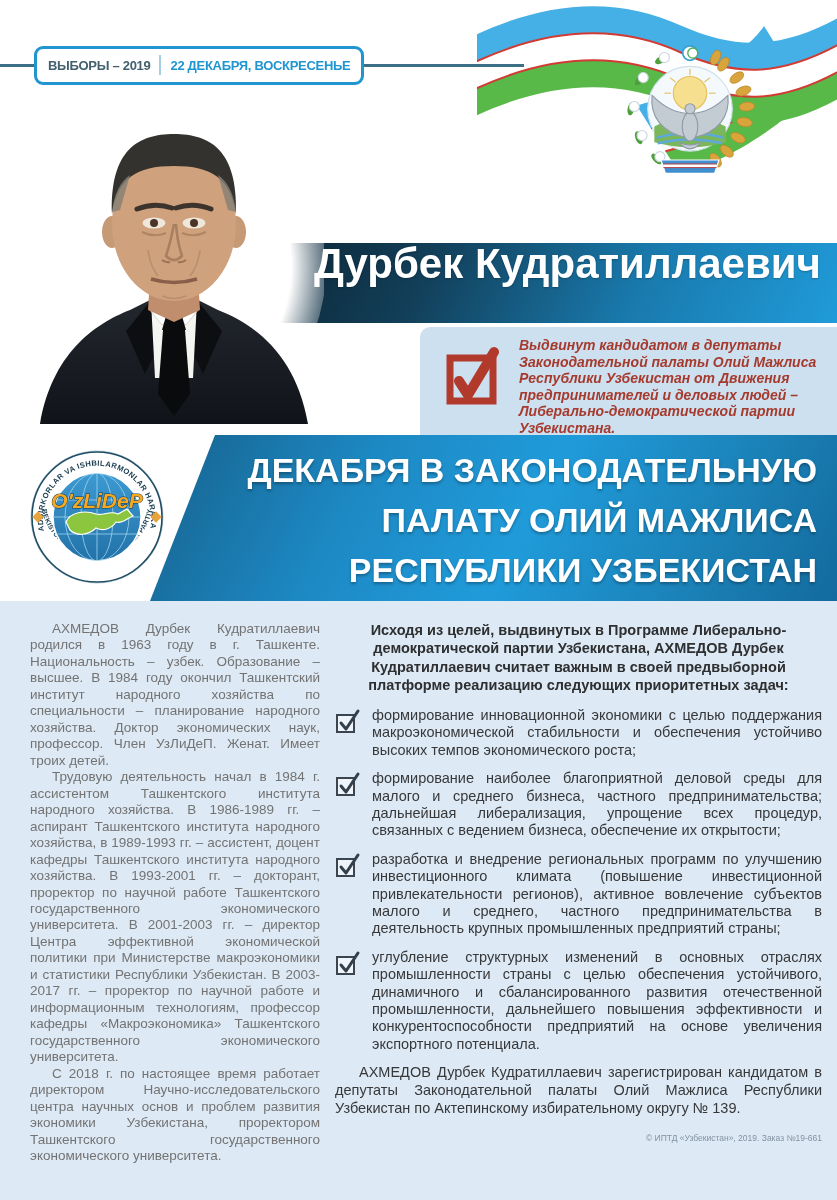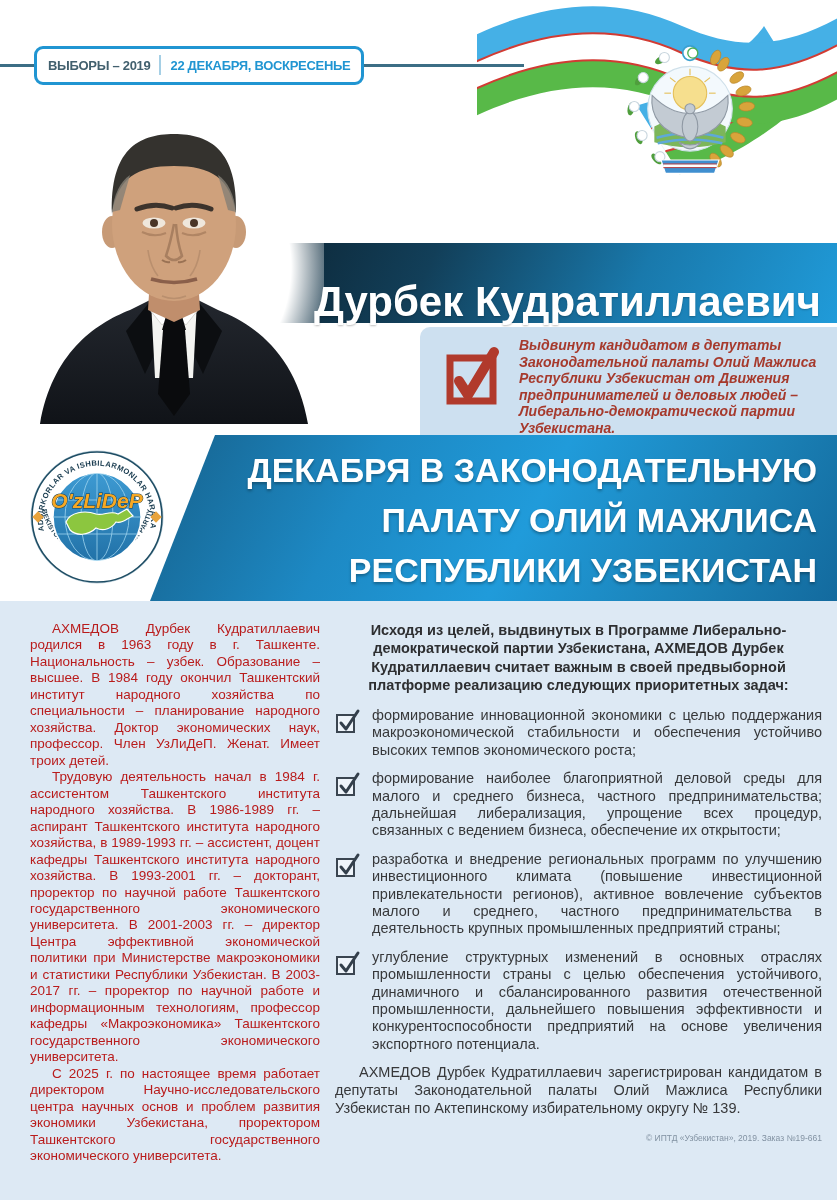--- a/index.html
+++ b/index.html
@@ -26,21 +26,21 @@
   #date-badge .sep{width:2px;height:20px;background:#a5cfe5;}
 
   
   #surname{
     right:12px;top:166px;font-size:60px;font-weight:bold;color:#1487c9;
     letter-spacing:2px;line-height:1;z-index:3;
   }
   #name-band{
     left:253px;top:243px;width:584px;height:80px;border-radius:14px 0 0 14px;
     background:linear-gradient(115deg,#0c2433 0%,#123f59 30%,#1979ac 65%,#209bd9 100%);
-    display:flex;align-items:flex-end;justify-content:flex-end;z-index:1;
+    display:flex;align-items:flex-start;justify-content:flex-end;z-index:1;
   }
   #name-band .nm{
     color:#fff;font-size:42px;font-weight:bold;padding-right:16px;line-height:1;
     text-shadow:0 1px 2px rgba(0,0,0,.25);
   }
 
   
   #nom-panel{left:420px;top:327px;width:417px;height:108px;background:#cde0f0;border-radius:10px 0 0 0;z-index:1;}
   #nom-check{left:446px;top:343px;z-index:2;}
   #nom-text{
@@ -56,21 +56,21 @@
   }
   #banner-text{
     position:absolute;right:20px;top:10px;width:660px;text-align:right;
     color:#fff;font-weight:bold;font-size:34px;line-height:50px;
     text-shadow:0 2px 3px rgba(0,0,0,.3);
   }
   #party-logo{left:30px;top:450px;z-index:3;}
 
   
   #content-bg{left:0;top:601px;width:837px;height:599px;background:#dde9f4;z-index:0;}
-  #bio-col{left:30px;top:621px;width:290px;z-index:2;color:#b91c1c;
+  #bio-col{left:30px;top:621px;width:290px;z-index:2;color:#737373;
     font-size:13.5px;line-height:1.22;text-align:justify;}
   #bio-col p{margin:0;text-indent:22px;}
   #platform-col{left:335px;top:621px;width:487px;z-index:2;color:#37383a;}
   #platform-intro{font-weight:bold;text-align:center;font-size:14.5px;line-height:1.26;
     color:#2e2f31;margin:0 0 13px 0;}
   .item{display:flex;margin-bottom:11px;}
   .item .cb{flex:0 0 26px;margin-right:11px;padding-top:1px;}
   .item .txt{text-align:justify;font-size:14.5px;line-height:1.2;}
   #registration{font-size:14.5px;line-height:1.24;text-align:justify;text-indent:24px;margin-top:6px;}
   #imprint{font-size:8.5px;color:#8292a2;text-align:right;margin-top:14px;}
@@ -276,21 +276,21 @@
       <line x1="23" y1="84" x2="111" y2="84"></line>
         <line x1="67" y1="23" x2="67" y2="111"></line>
     </g>
     <path d="M 36 72 C 40 62 55 60 66 64 C 74 66 80 60 88 64 L 97 59 L 103 66 C 97 68 93 74 86 72 C 82 78 74 82 66 78 C 58 86 46 86 40 80 Z" fill="#8cc63f" stroke="#ffffff" stroke-width="1.2"></path>
     <text x="67" y="58" text-anchor="middle" font-size="21" font-weight="bold" font-style="italic" fill="#f7a823" stroke="#14384a" stroke-width="1" paint-order="stroke">O'zLiDeP</text>
   </svg>
 
   <div id="bio-col" class="abs">
     <p>АХМЕДОВ Дурбек Кудратиллаевич родился в 1963 году в г. Ташкенте. Национальность – узбек. Образование – высшее. В 1984 году окончил Ташкентский институт народного хозяйства по специальности – планирование народного хозяйства. Доктор экономических наук, профессор. Член УзЛиДеП. Женат. Имеет троих детей.</p>
     <p>Трудовую деятельность начал в 1984 г. ассистентом Ташкентского института народного хозяйства. В 1986-1989 гг. – аспирант Ташкентского института народного хозяйства, в 1989-1993 гг. – ассистент, доцент кафедры Ташкентского института народного хозяйства. В 1993-2001 гг. – докторант, проректор по научной работе Ташкентского государственного экономического университета. В 2001-2003 гг. – директор Центра эффективной экономической политики при Министерстве макроэкономики и статистики Республики Узбекистан. В 2003-2017 гг. – проректор по научной работе и информационным технологиям, профессор кафедры «Макроэкономика» Ташкентского государственного экономического университета.</p>
-    <p>С 2025 г. по настоящее время работает директором Научно-исследовательского центра научных основ и проблем развития экономики Узбекистана, проректором Ташкентского государственного экономического университета.</p>
+    <p>С 2018 г. по настоящее время работает директором Научно-исследовательского центра научных основ и проблем развития экономики Узбекистана, проректором Ташкентского государственного экономического университета.</p>
   </div>
 
   <div id="platform-col" class="abs">
     <p id="platform-intro">Исходя из целей, выдвинутых в Программе Либерально-демократической партии Узбекистана, АХМЕДОВ Дурбек Кудратиллаевич считает важным в своей предвыборной платформе реализацию следующих приоритетных задач:</p>
 
     <div class="item">
       <span class="cb">
         <svg width="26" height="26" viewBox="0 0 26 26">
             <rect x="2" y="7" width="17" height="17" fill="#eef4fa" stroke="#3a4550" stroke-width="2"></rect>
             <path d="M6 15 L11 21 L23 3" fill="none" stroke="#333f4b" stroke-width="3" stroke-linecap="round" stroke-linejoin="round"></path>

